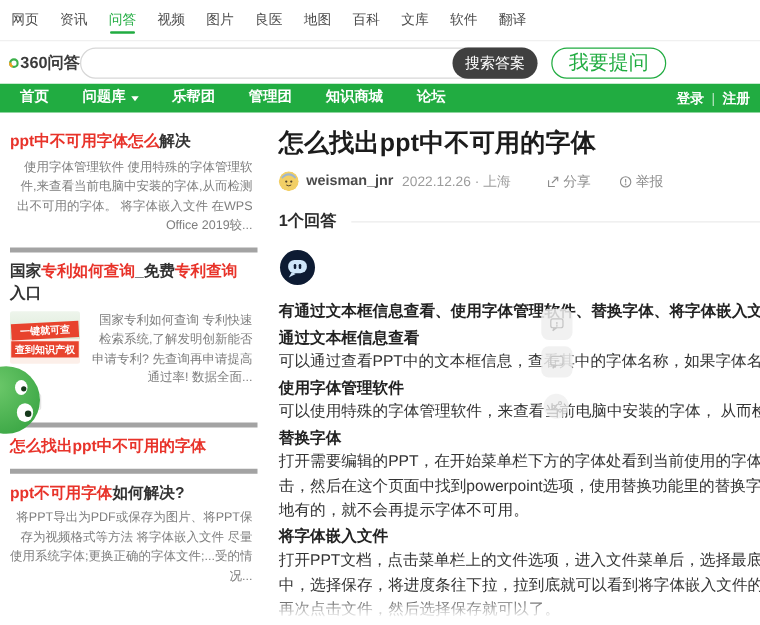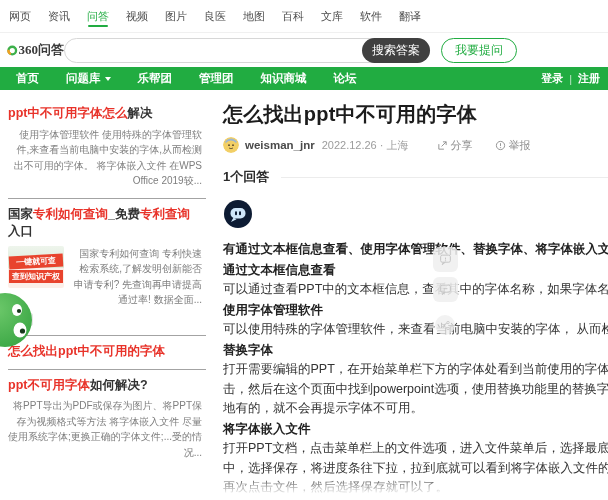--- a/index.html
+++ b/index.html
@@ -13,47 +13,47 @@
   
   .topnav { display:flex; align-items:center; gap:17px; height:33px;
             padding-left:9px; border-bottom:1px solid #f0f0f0; font-size:11px; color:#4c4c4c; }
   .topnav a { position:relative; line-height:23px; }
   .topnav a.active { color:#21ac41; }
   .topnav a.active::after { content:""; position:absolute; left:1px; right:1px; bottom:1px;
             height:2px; background:#21ac41; border-radius:1px; }
 
   
   .header { display:flex; align-items:center; height:34px; padding-left:7px; }
-  .logo { display:flex; align-items:center; gap:1px; width:57px; flex:none;font-family:Liberation Serif, serif; }
+  .logo { display:flex; align-items:center; gap:1px; width:57px; flex:none; }
   .logo-text { font-size:13px; font-weight:700; color:#3b3b3b; white-space:nowrap; }
   .search-wrap { position:relative; display:flex; align-items:center; width:366px; height:25px;
             border:1px solid #d7d7d7; border-radius:13px; background:#fff; }
   .search-input { flex:1; height:100%; border:none; outline:none; background:transparent;
             padding:0 12px; font-size:12px; border-radius:13px; }
   .search-btn { height:25px; width:68px; margin-right:-1px; border:none; cursor:pointer;
             background:#404040; color:#fff; font-size:12px; border-radius:13px; flex:none; }
   .ask-btn { margin-left:11px; height:25px; padding:0 13px; background:#fff; cursor:pointer;
-            border:1px solid #21ac41; color:#21ac41; font-size:12px; border-radius:13px; }
+            border:1px solid #21ac41; color:#21ac41; font-size:16px; border-radius:13px; }
 
   
   .greennav { height:23px; background:#21ac41; display:flex; align-items:center;
             padding:0 8px 0 16px; color:#fff; font-size:11.5px; font-weight:700; }
   .greennav .gitem { margin-right:27px; display:flex; align-items:center; gap:4px; line-height:23px; }
   .caret-down { width:0; height:0; border-left:3.5px solid transparent; border-right:3.5px solid transparent;
             border-top:4px solid #fff; display:inline-block; }
   .greennav .right { margin-left:auto; display:flex; align-items:center; gap:6px; font-size:11px; }
   .greennav .sep { font-weight:400; opacity:.7; }
 
   
   .content { display:flex; align-items:flex-start; padding-top:8px; }
   .sidebar { width:206px; flex:none; padding-left:8px; }
   .main { width:600px; flex:none; padding-left:17px; }
 
   
-  .side-item { padding:7px 4px 9px 0; border-bottom:1px solid #a3a3a3; }
+  .side-item { padding:7px 4px 9px 0; border-bottom:4px solid #a3a3a3; }
   .side-item:last-child { border-bottom:none; }
   .side-title { font-size:12.5px; font-weight:700; line-height:1.35; }
   .side-title .red { color:#e8332a; }
   .side-title .dark { color:#333; }
   .side-snippet { margin-top:5px; font-size:10px; color:#7e7e7e; line-height:1.55;text-align:right; }
   .side-ad-row { display:flex; gap:7px; margin-top:6px; }
   .side-ad-row .side-snippet { margin-top:0; flex:1; }
   .thumb { width:56px; height:42px; flex:none; border-radius:2px; position:relative; overflow:hidden; }
   .thumb-patent1 { background:linear-gradient(180deg,#eef5ec 0%,#dcead8 52%,#fcefe9 52%); }
   .ribbon { position:absolute; left:1px; right:1px; background:#e8432d; color:#fff;

